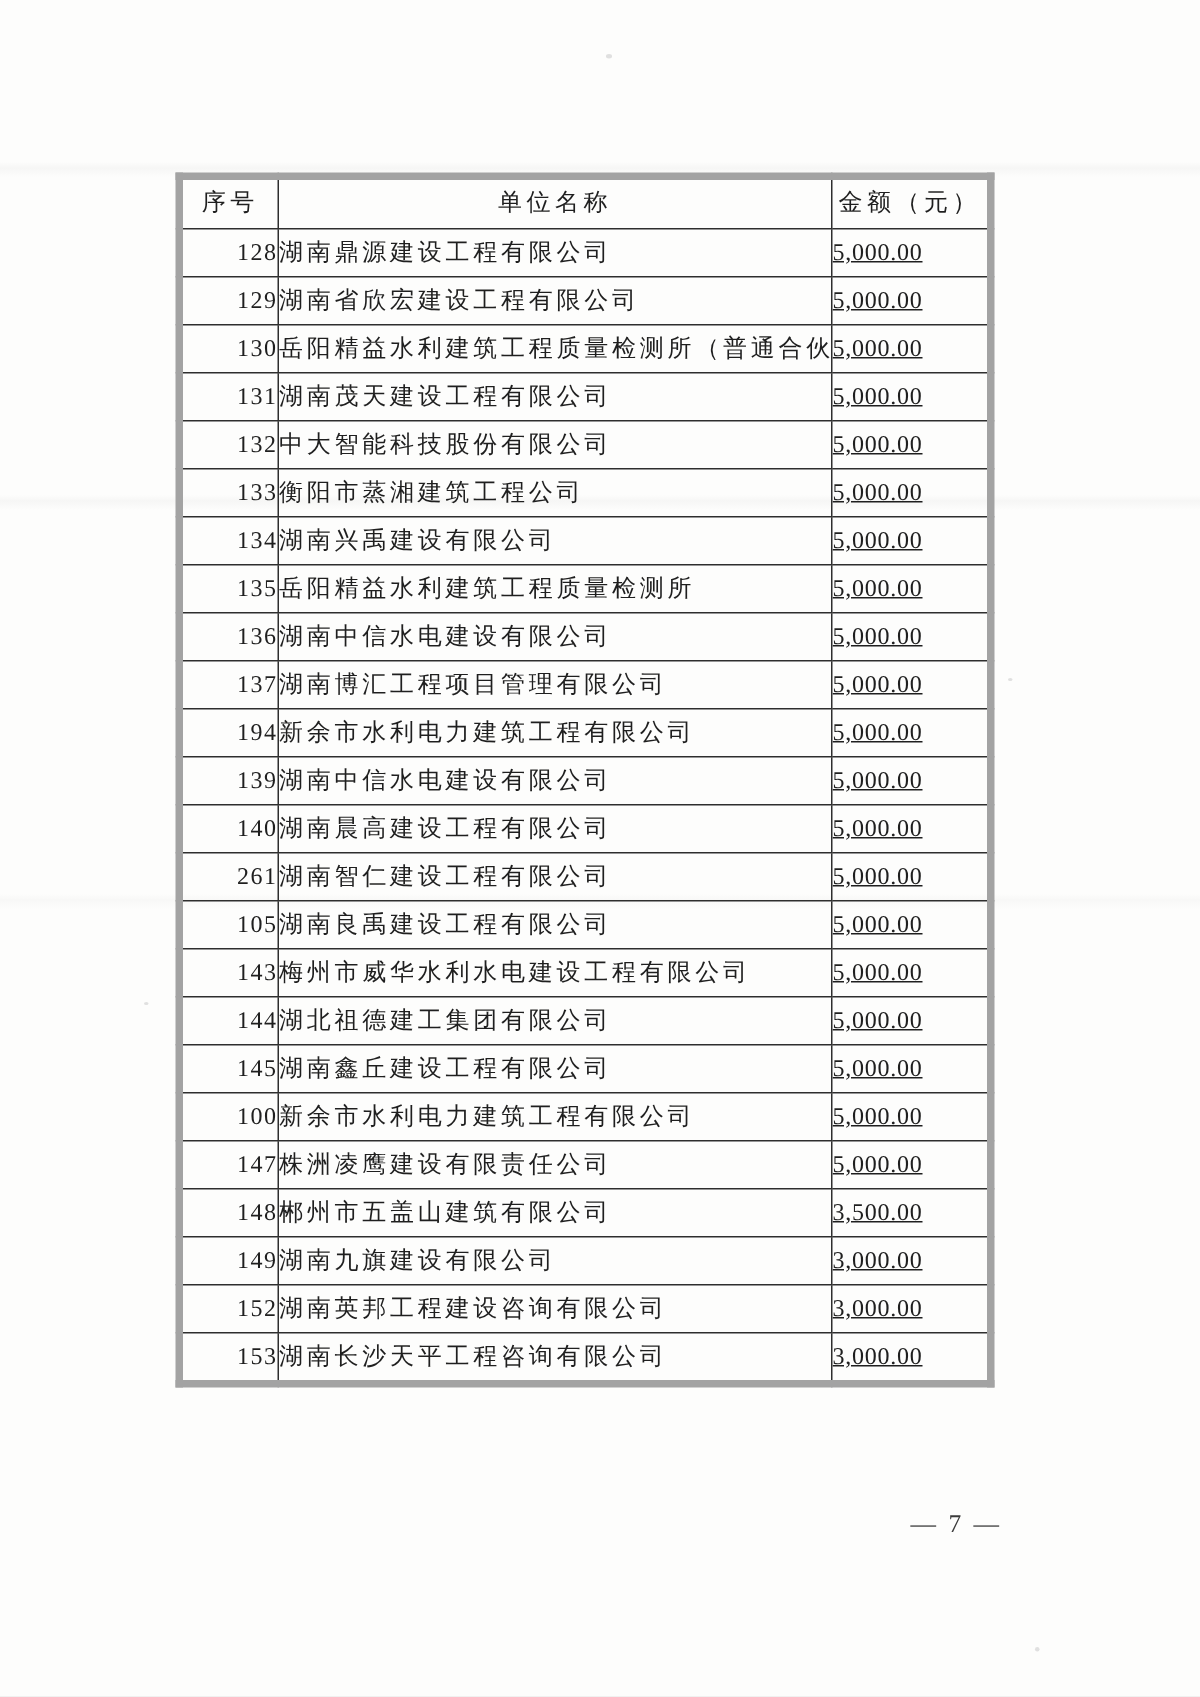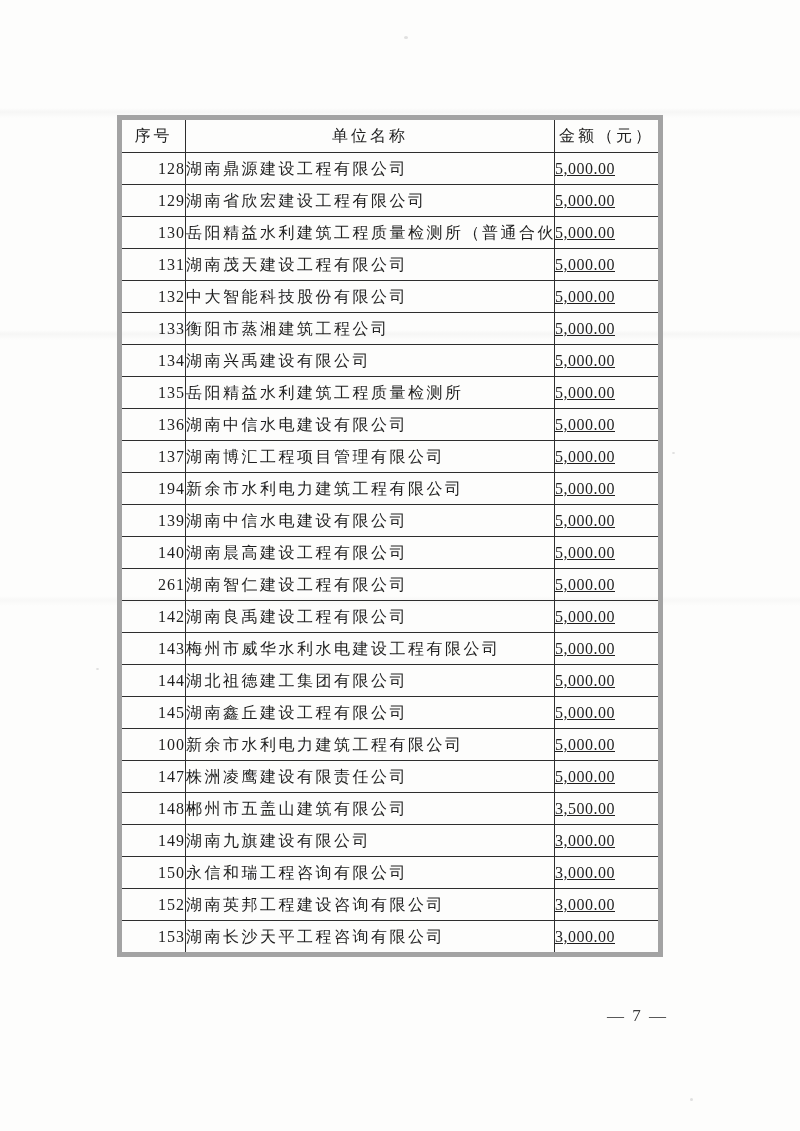--- a/index.html
+++ b/index.html
@@ -168,21 +168,21 @@
           <td class="cell-no">140</td>
           <td class="cell-name">湖南晨高建设工程有限公司</td>
           <td class="cell-amount">5,000.00</td>
         </tr>
         <tr>
           <td class="cell-no">261</td>
           <td class="cell-name">湖南智仁建设工程有限公司</td>
           <td class="cell-amount">5,000.00</td>
         </tr>
         <tr>
-          <td class="cell-no">142</td>
+          <td class="cell-no">105</td>
           <td class="cell-name">湖南良禹建设工程有限公司</td>
           <td class="cell-amount">5,000.00</td>
         </tr>
         <tr>
           <td class="cell-no">143</td>
           <td class="cell-name">梅州市威华水利水电建设工程有限公司</td>
           <td class="cell-amount">5,000.00</td>
         </tr>
         <tr>
           <td class="cell-no">144</td>
@@ -205,25 +205,20 @@
           <td class="cell-amount">5,000.00</td>
         </tr>
         <tr>
           <td class="cell-no">148</td>
           <td class="cell-name">郴州市五盖山建筑有限公司</td>
           <td class="cell-amount">3,500.00</td>
         </tr>
         <tr>
           <td class="cell-no">149</td>
           <td class="cell-name">湖南九旗建设有限公司</td>
-          <td class="cell-amount">3,000.00</td>
-        </tr>
-        <tr>
-          <td class="cell-no">150</td>
-          <td class="cell-name">永信和瑞工程咨询有限公司</td>
           <td class="cell-amount">3,000.00</td>
         </tr>
         <tr>
           <td class="cell-no">152</td>
           <td class="cell-name">湖南英邦工程建设咨询有限公司</td>
           <td class="cell-amount">3,000.00</td>
         </tr>
         <tr>
           <td class="cell-no">153</td>
           <td class="cell-name">湖南长沙天平工程咨询有限公司</td>

